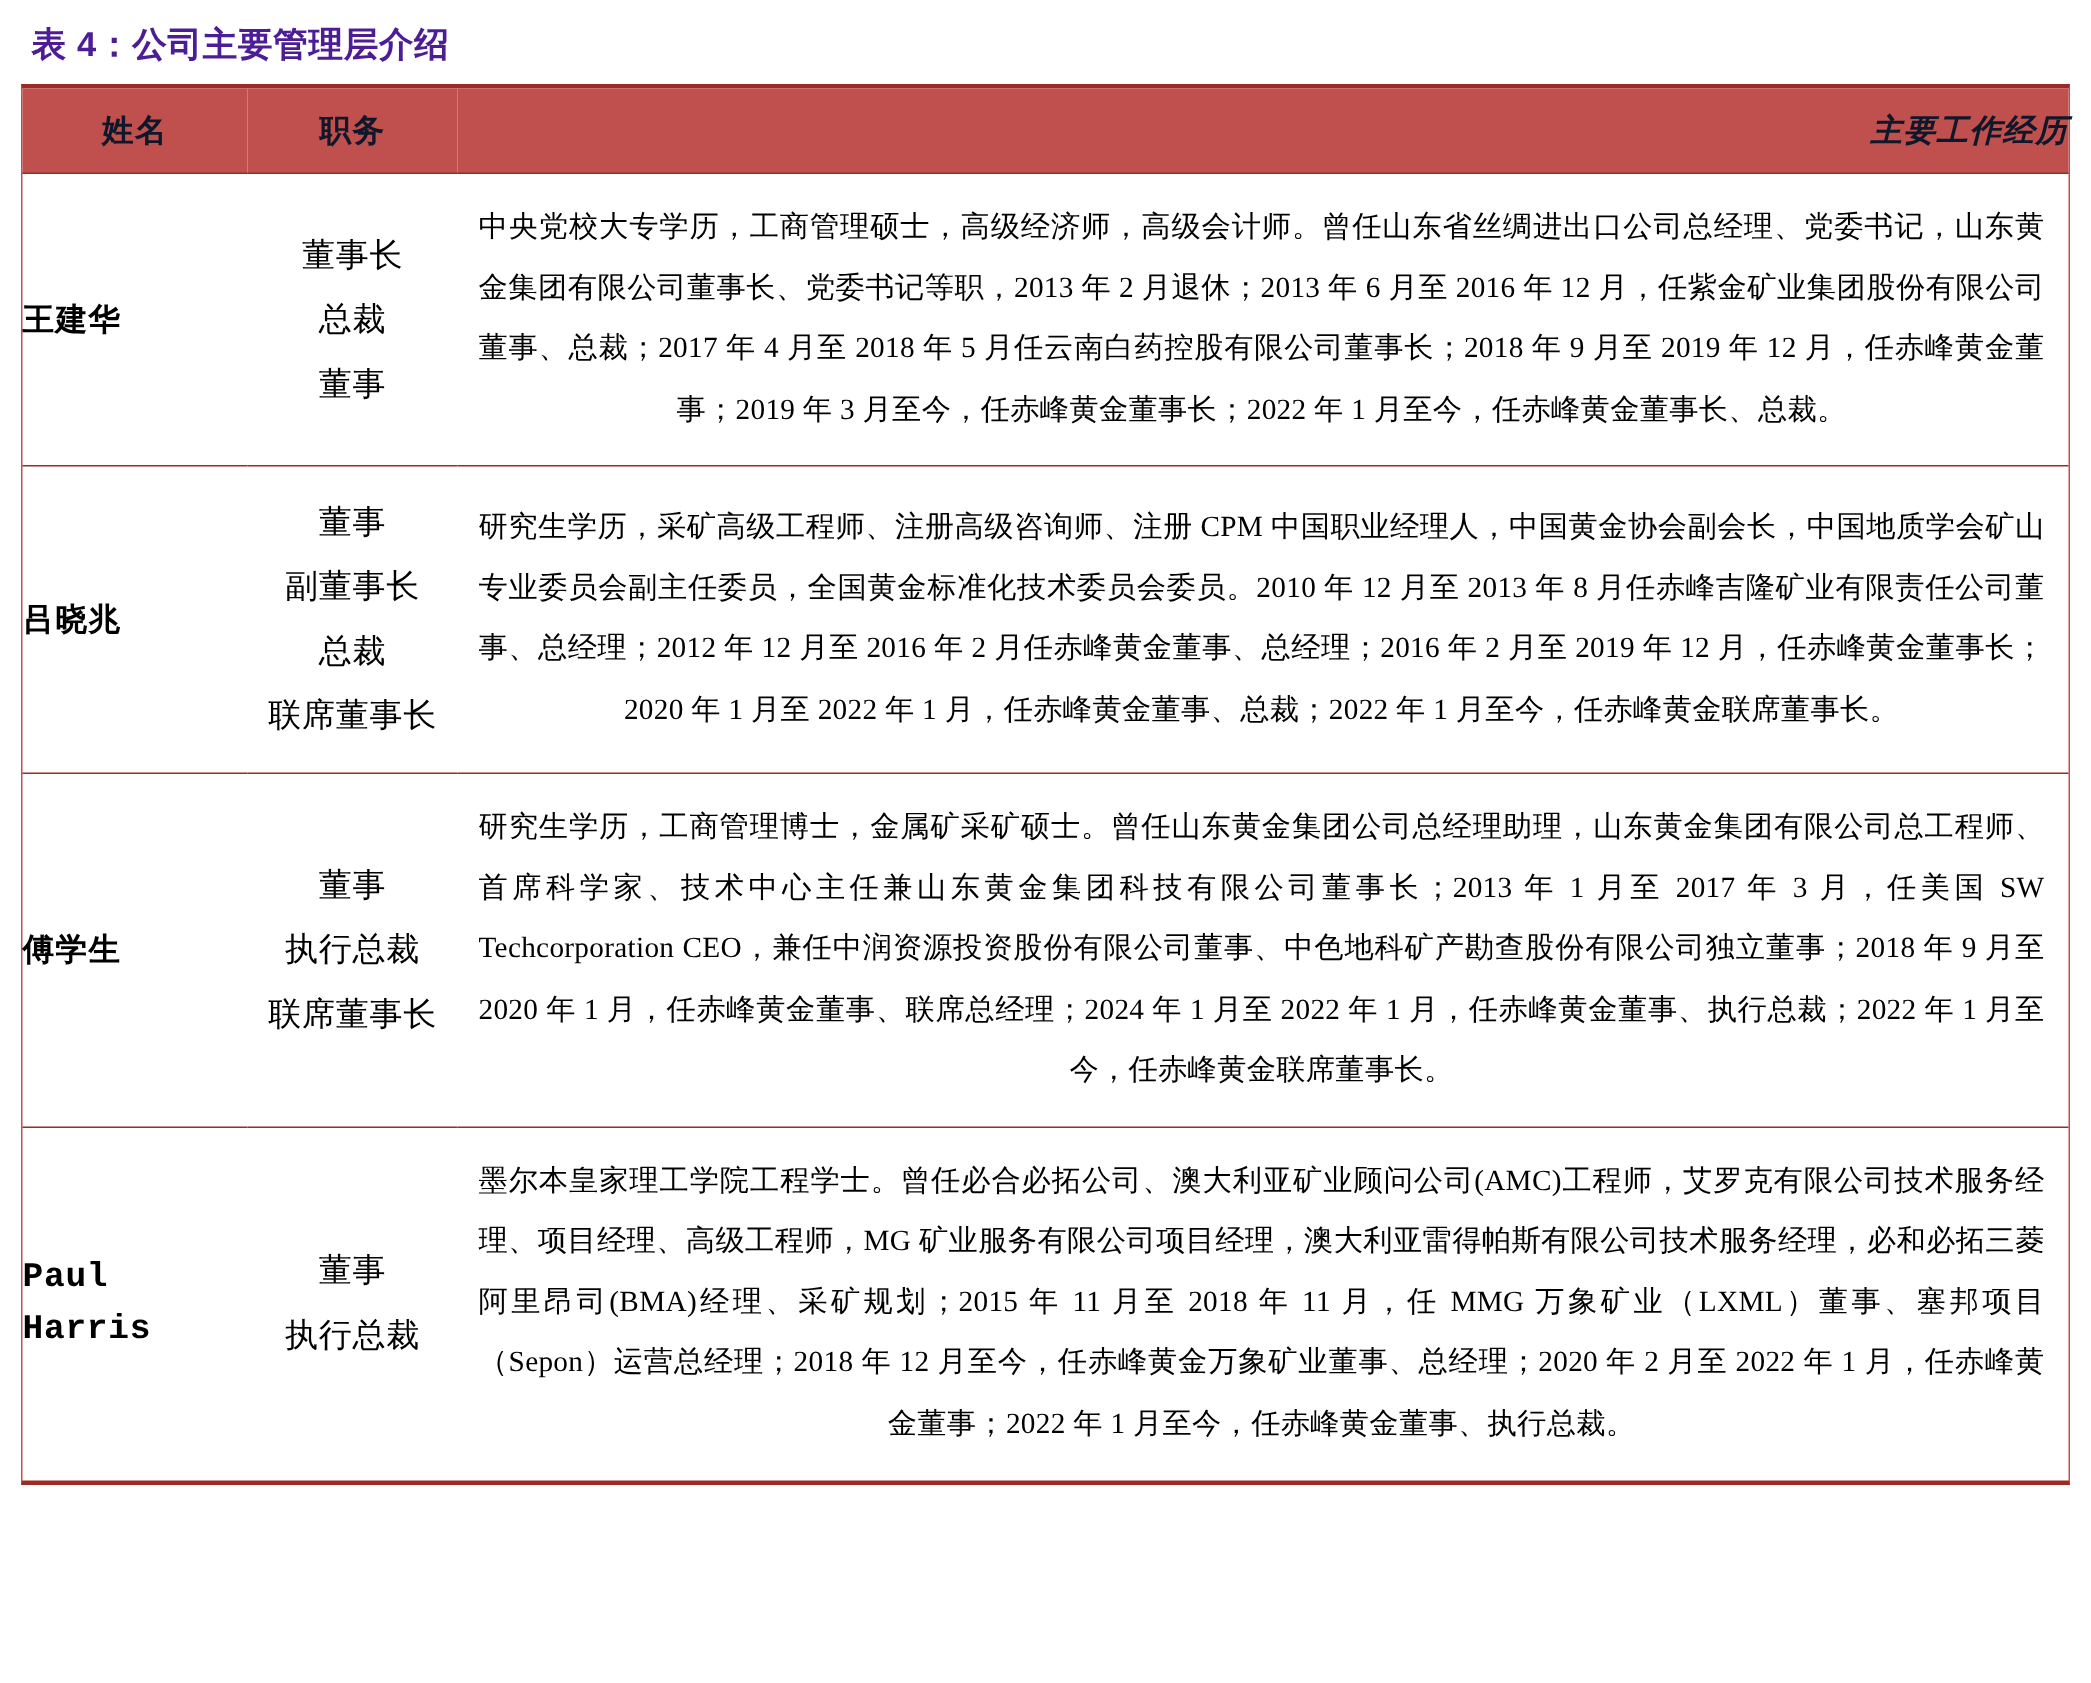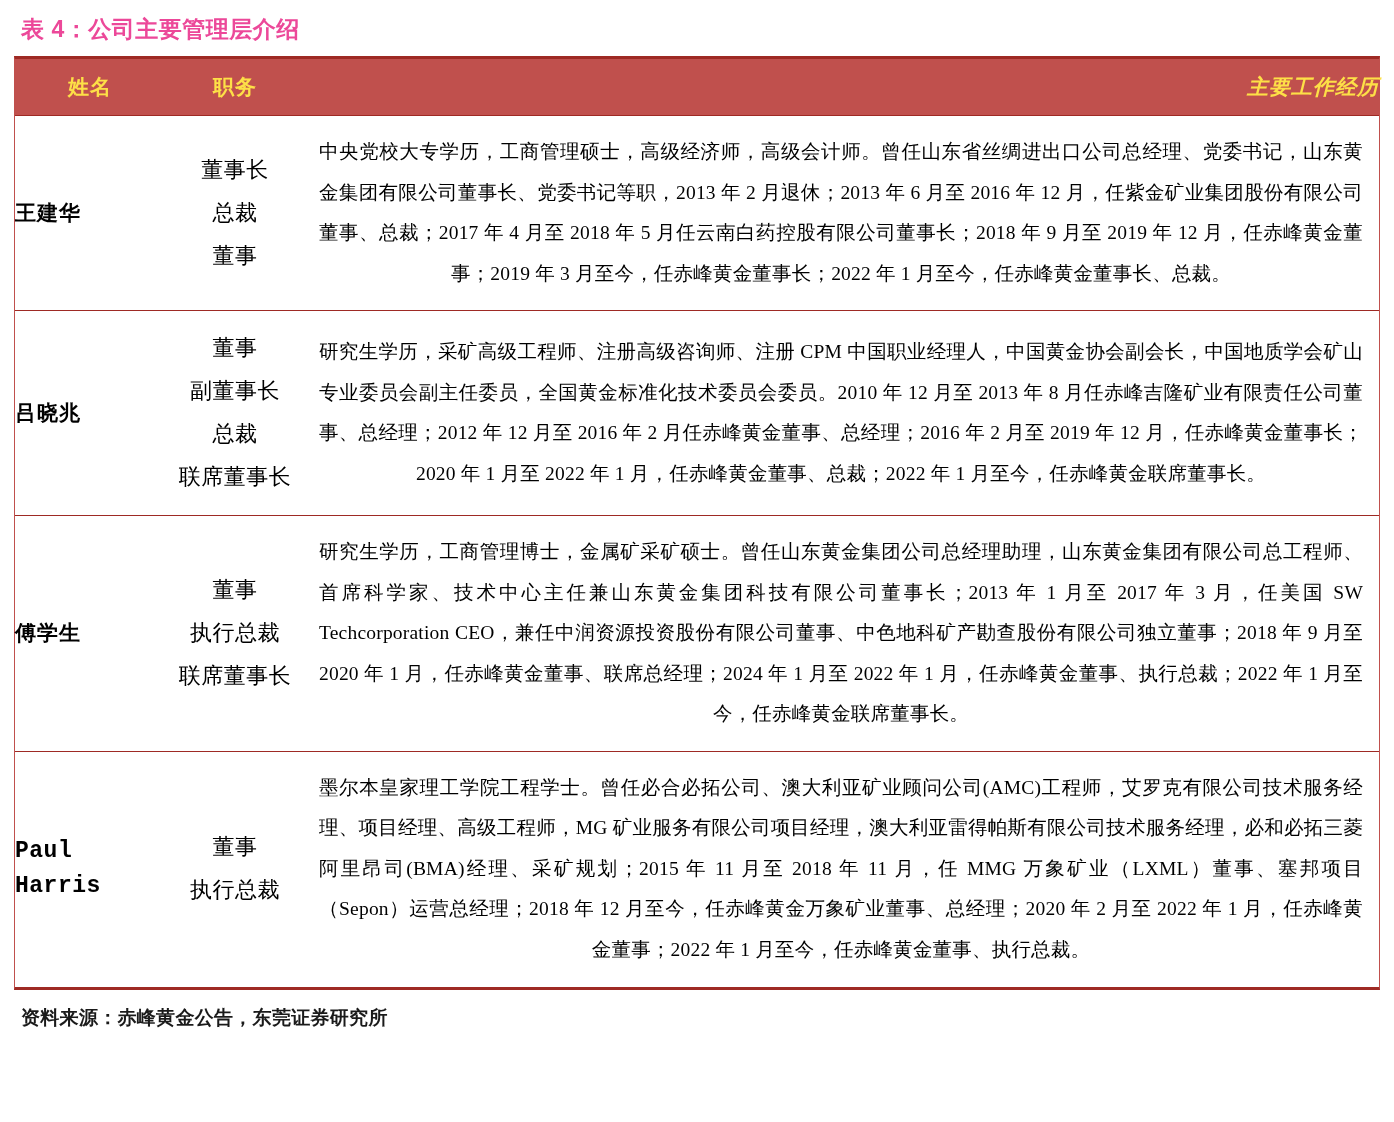--- a/index.html
+++ b/index.html
@@ -22,21 +22,21 @@
     box-sizing: border-box;
     padding: 0 14px;
     position: relative;
   }
 
   
   .table-title {
     font-family: "Liberation Sans", "DejaVu Sans", sans-serif;
     font-size: 23px;
     font-weight: 700;
-    color: #ec4899;
+    color: #4c1d95;
     letter-spacing: 0.5px;
     padding: 17px 0 14px 7px;
     line-height: 1.1;
   }
 
   
   .table-wrap {
     border-left: 1px solid #C0504D;
     border-right: 1px solid #C0504D;
     border-top: 3px solid #9E2A24;
@@ -46,21 +46,21 @@
 
   table.mgmt {
     width: 100%;
     border-collapse: collapse;
     table-layout: fixed;
   }
 
   
   thead th {
     background: #C0504D;
-    color: #fde047;
+    color: #0f172a;
     font-family: "Liberation Sans", "DejaVu Sans", sans-serif;
     font-weight: 700;
     font-size: 21px;
     height: 56px;
     padding: 0;
     vertical-align: middle;
     letter-spacing: 1px;
   }
   th.col-name   { width: 150px;  text-align: center; }
   th.col-title  { width: 140px;  }
@@ -169,15 +169,14 @@
 Harris</td>
           <td class="position">董事
 执行总裁</td>
           <td class="exp">墨尔本皇家理工学院工程学士。曾任必合必拓公司、澳大利亚矿业顾问公司(AMC)工程师，艾罗克有限公司技术服务经理、项目经理、高级工程师，MG 矿业服务有限公司项目经理，澳大利亚雷得帕斯有限公司技术服务经理，必和必拓三菱阿里昂司(BMA)经理、采矿规划；2015 年 11 月至 2018 年 11 月，任 MMG 万象矿业（LXML）董事、塞邦项目（Sepon）运营总经理；2018 年 12 月至今，任赤峰黄金万象矿业董事、总经理；2020 年 2 月至 2022 年 1 月，任赤峰黄金董事；2022 年 1 月至今，任赤峰黄金董事、执行总裁。</td>
         </tr>
 
       </tbody>
     </table>
   </div>
 
-  <div class="source">资料来源：赤峰黄金公告，东莞证券研究所</div>
 
 </div>
 
 </body></html>

